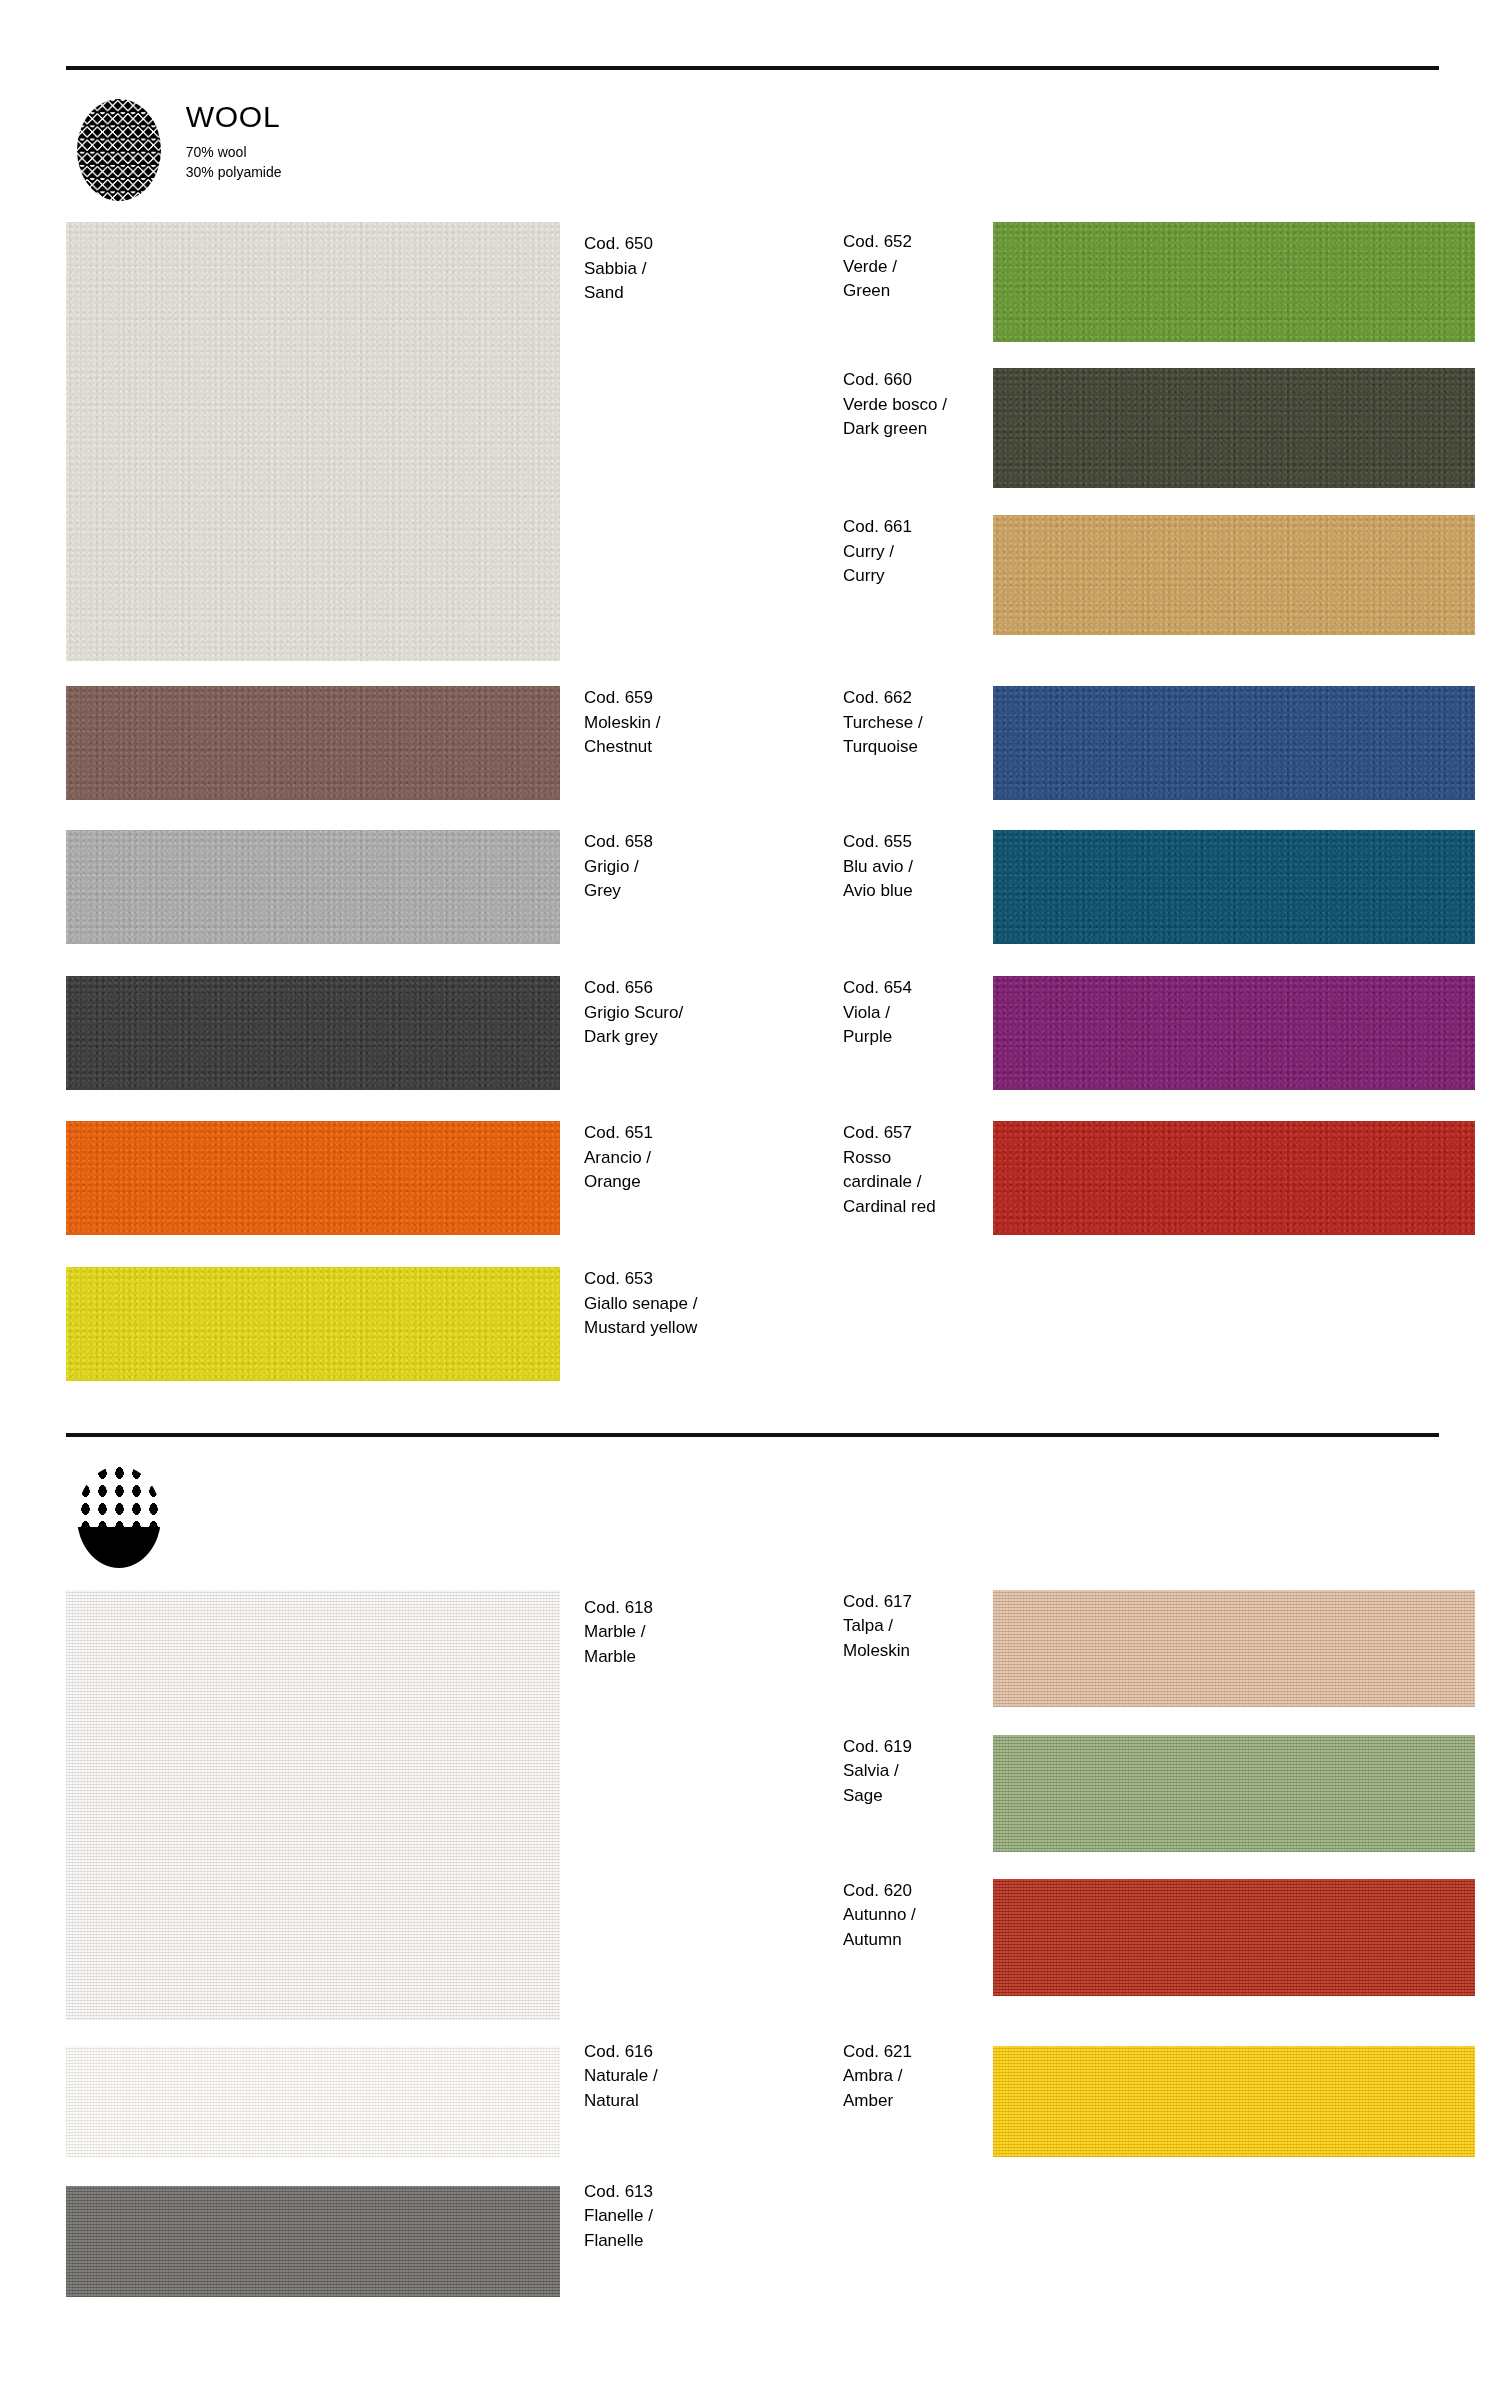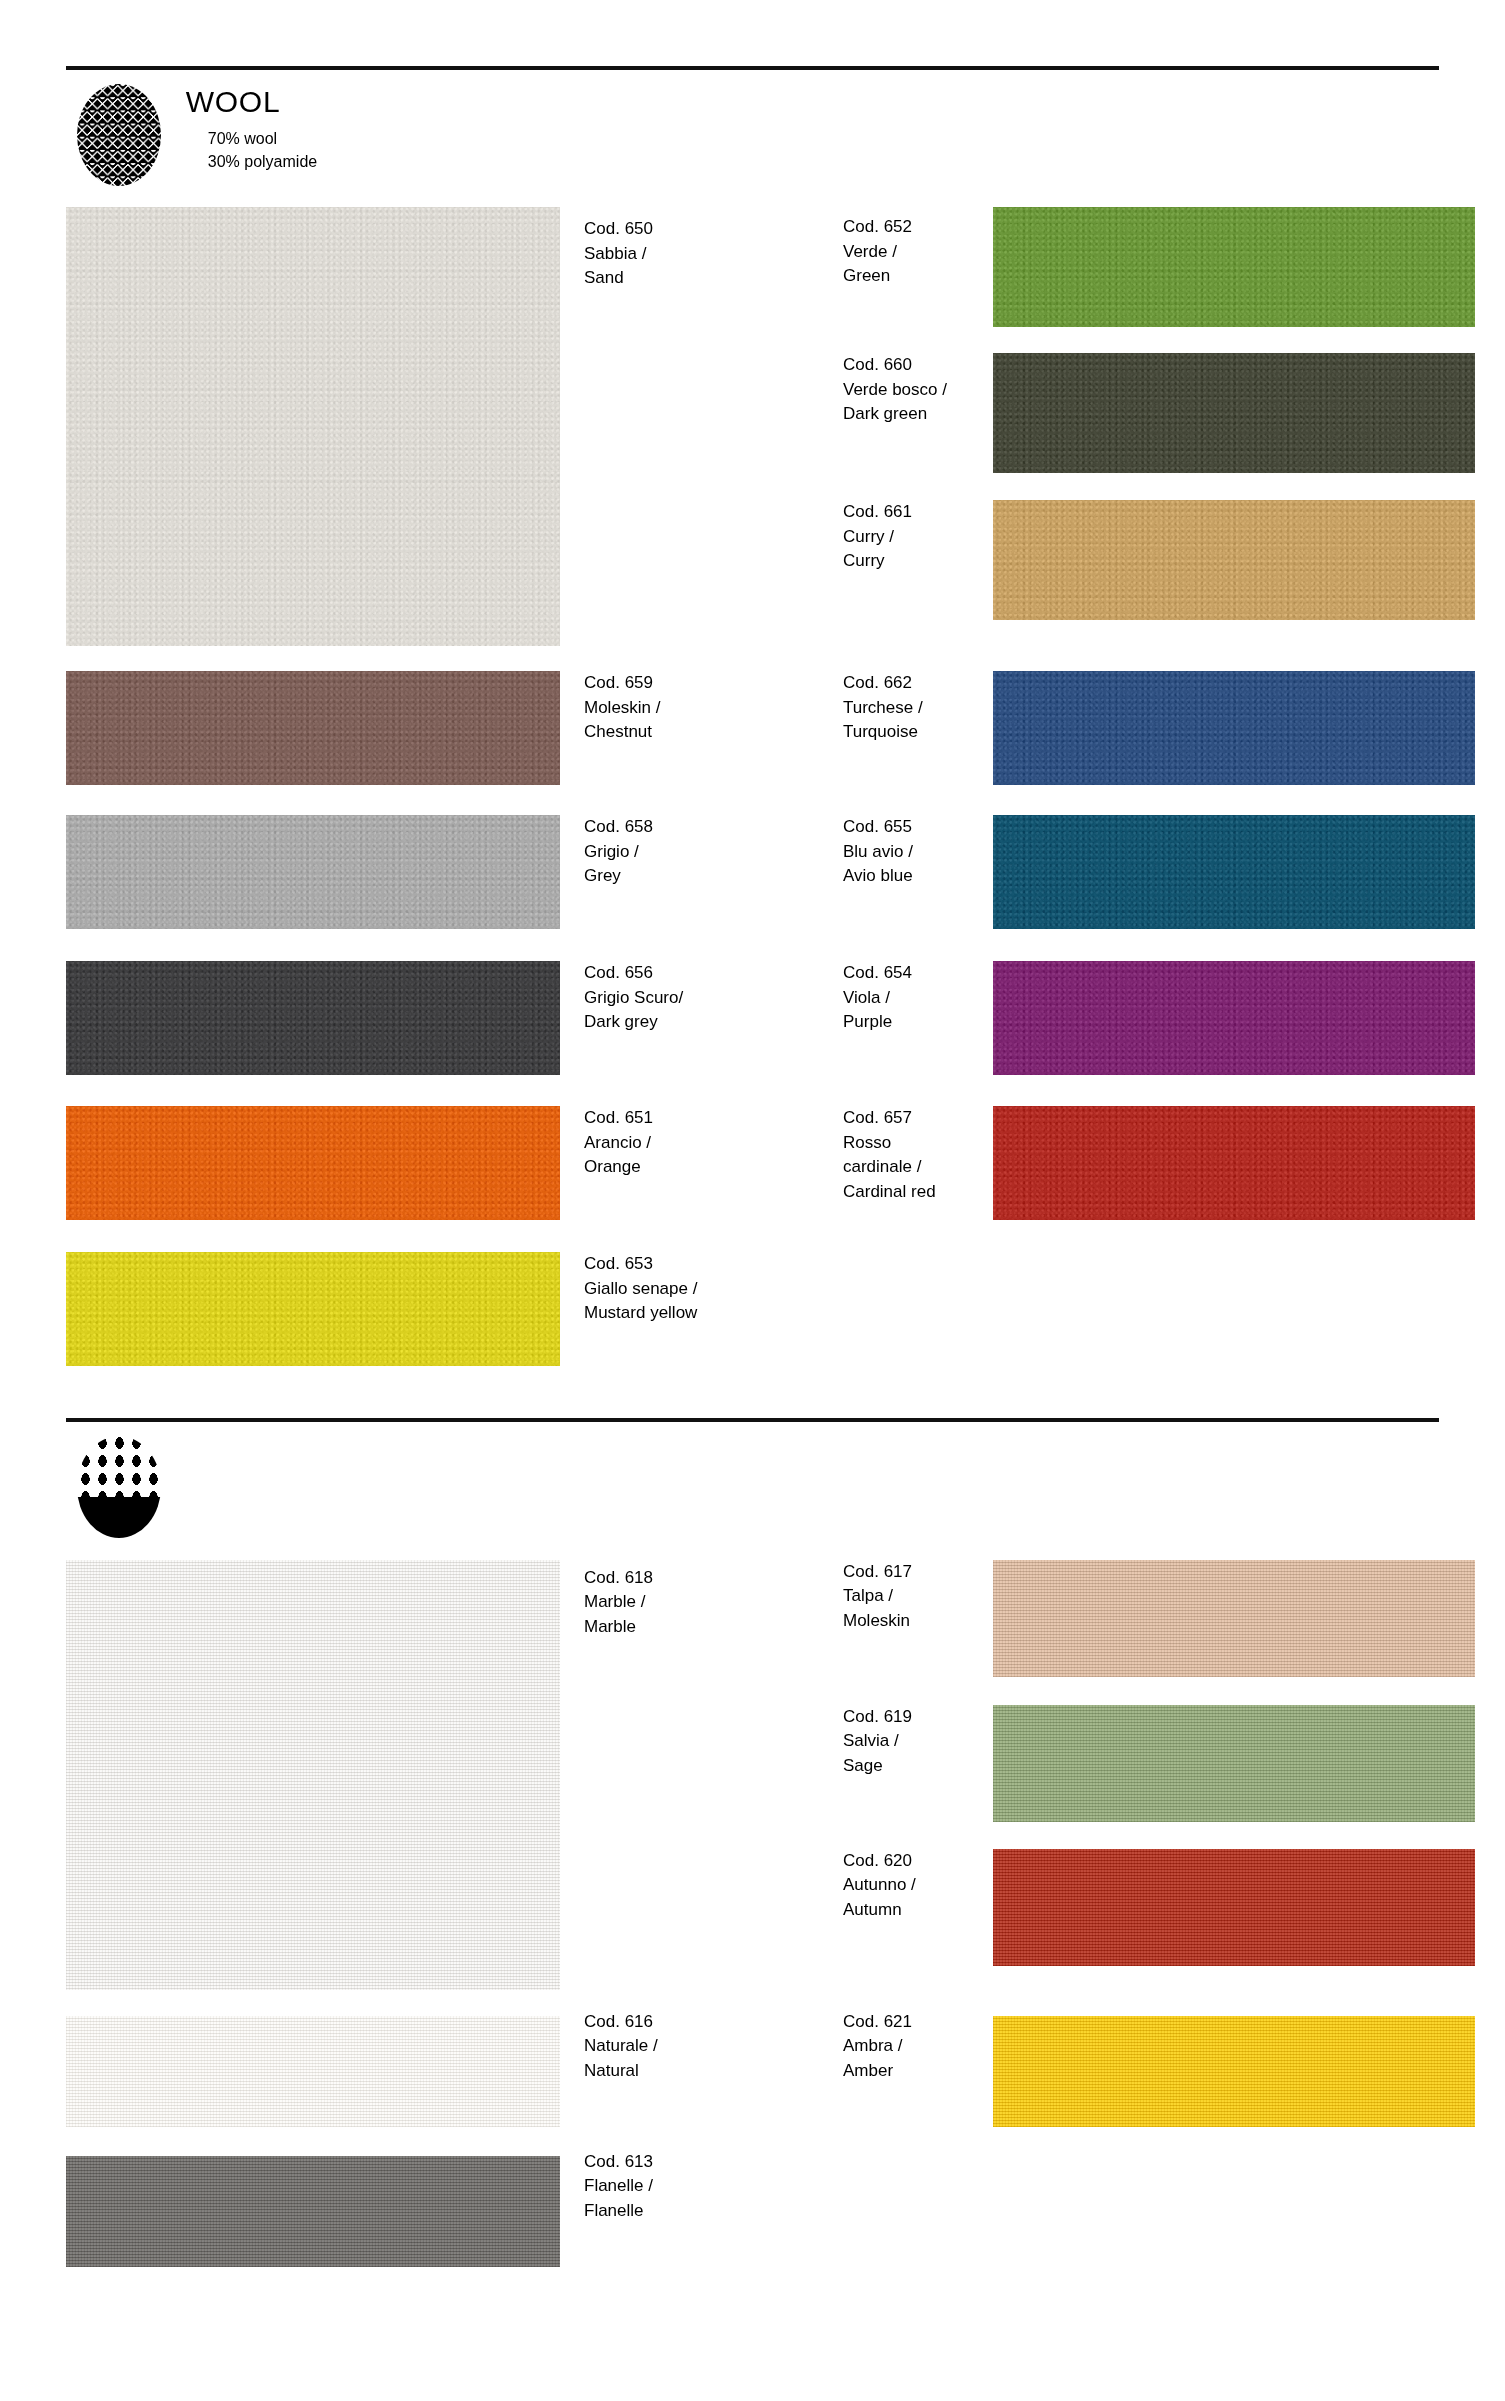--- a/index.html
+++ b/index.html
@@ -10,42 +10,42 @@
     -webkit-font-smoothing:antialiased;
   }
   .page{position:relative;width:1505px;height:2401px;box-sizing:border-box;padding:0 66px;}
 
   
   .rule{height:3.6px;background:#111;width:1373px;margin:0;}
   .rule.top{margin-top:66px;}
   .rule.mid{margin-top:0;}
 
   
-  .sec-head{display:flex;align-items:flex-start;gap:25px;padding-top:14px;padding-left:10.8px;}
+  .sec-head{display:flex;align-items:flex-start;gap:25px;padding-top:29px;padding-left:10.8px;}
   .badge{width:84px;height:102px;border-radius:50%;overflow:hidden;position:relative;flex:0 0 auto;background:#fff;}
   .badge.wool{
     background-color:#000;
     background-image:
       radial-gradient(circle at 50% 0%,#fff 2.1px,transparent 2.4px),
       linear-gradient(135deg,transparent 46%,#fff 46%,#fff 54%,transparent 54%),
       linear-gradient(225deg,transparent 46%,#fff 46%,#fff 54%,transparent 54%);
     background-size:10.2px 13.2px,10.2px 13.2px,10.2px 13.2px;
   }
   .badge.wash{position:relative;background:#fff;}
   .badge.wash .wash-top{
     position:absolute;left:0;right:0;top:0;height:60%;
     background-color:#fff;
     background-image:radial-gradient(ellipse 4.2px 6px at 50% 40%,#000 98%,transparent 100%);
     background-size:17px 18px;
   }
   .badge.wash .wash-bot{position:absolute;left:0;right:0;bottom:0;height:40%;background:#000;}
 
   .sec-meta{padding-top:3.6px;}
   .sec-title{font-size:30px;font-weight:400;letter-spacing:0.7px;line-height:1;margin-bottom:10.8px;}
-  .sec-sub{font-size:16px;line-height:1.42;font-weight:400;margin-left:22px;}
+  .sec-sub{font-size:14px;line-height:1.42;font-weight:400;}
 
   
   .grid{position:relative;margin-top:15.7px;padding-left:10.8px;}
   .row{position:absolute;}
   .sw{position:relative;overflow:hidden;}
   .sw::after{content:"";position:absolute;inset:0;pointer-events:none;}
   .lbl{font-size:17px;line-height:1.44;white-space:pre-line;}
 
   
   .cA{left:0;width:494px;}

